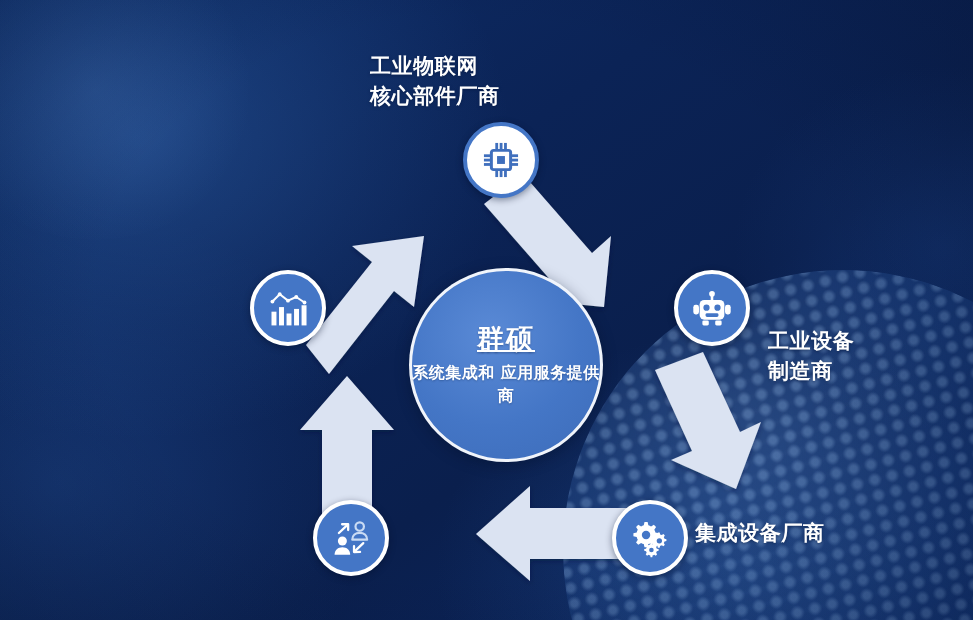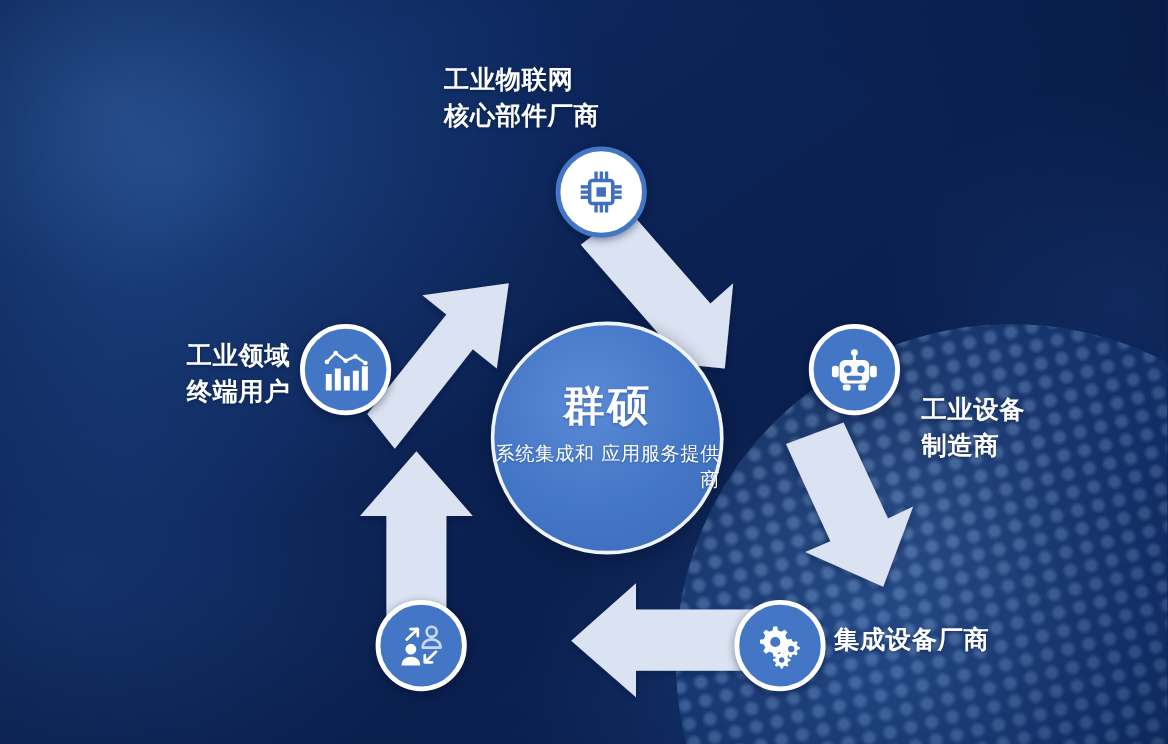--- a/index.html
+++ b/index.html
@@ -115,33 +115,34 @@
     border: 3px solid rgba(255,255,255,0.92);
     box-sizing: border-box;
     display: flex;
     flex-direction: column;
     align-items: center;
     justify-content: center;
     box-shadow: 0 3px 14px rgba(3,14,40,0.40);
   }
   .center-title {
     color: #ffffff;
-    font-size: 35px;
+    font-size: 27px;
     font-weight: bold;
     letter-spacing: 2px;
     line-height: 1.15;
     margin-bottom: 8px;
     text-shadow: 0 1px 2px rgba(10,30,70,0.35);
+    text-decoration: underline;
   }
   .center-sub {
     color: #ffffff;
     font-size: 16px;
-    font-weight: normal;
+    font-weight: bold;
     line-height: 1.38;
-    text-align: right;
+    text-align: center;
     letter-spacing: 0.5px;
     text-shadow: 0 1px 2px rgba(10,30,70,0.30);
   }
 
   
   .label {
     position: absolute;
     color: #ffffff;
     font-size: 21px;
     font-weight: bold;
@@ -328,16 +329,14 @@
 
   <div class="label center" id="label-top">工业物联网
 核心部件厂商</div>
 
   <div class="label right" id="label-right">工业设备
 制造商</div>
 
   <div class="label right" id="label-botright">集成设备厂商</div>
 
 
-  <div class="label left" id="label-left">工业领域
-终端用户</div>
 
 </div>
 
 </body></html>

